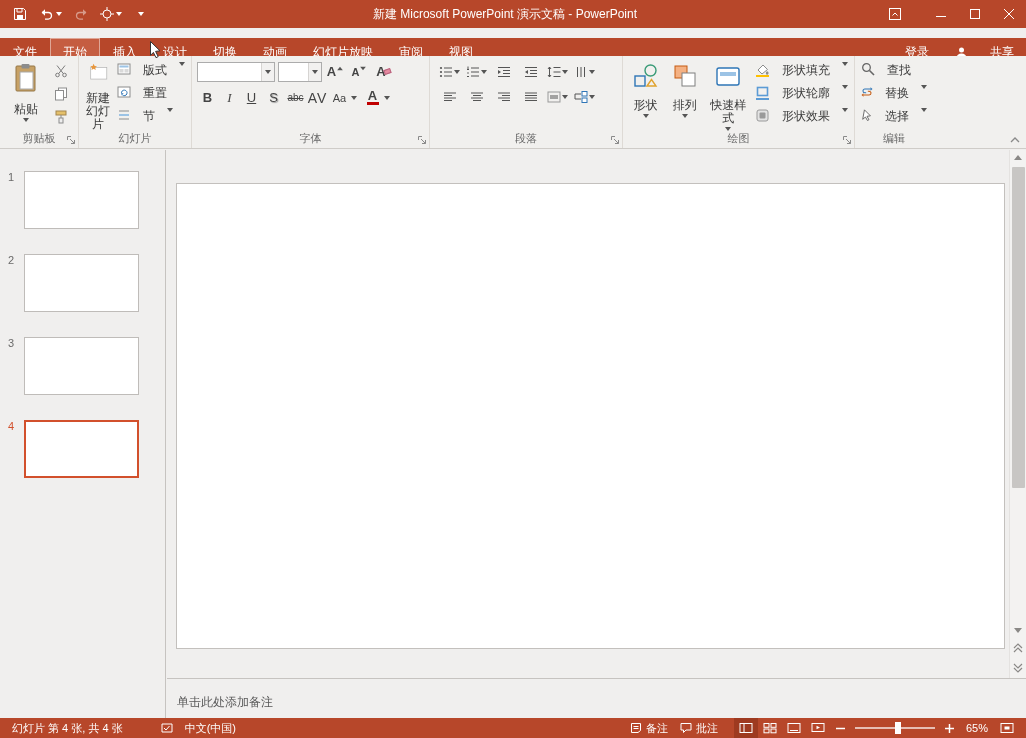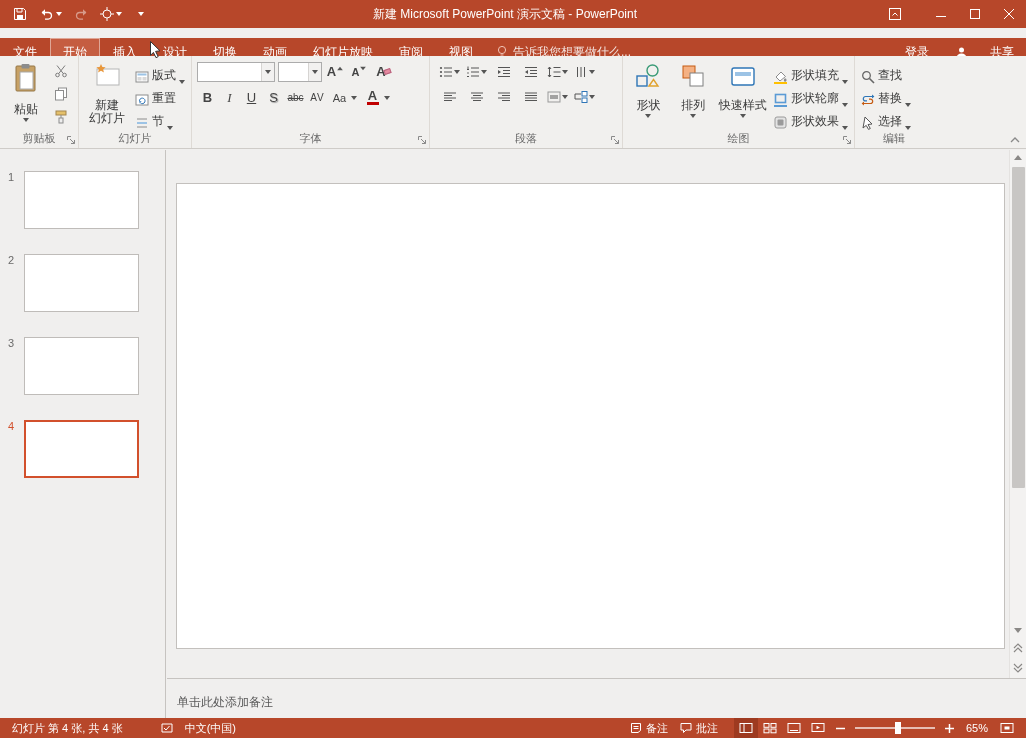--- a/index.html
+++ b/index.html
@@ -32,21 +32,21 @@
   .ribbon{position:absolute;top:56px;left:0;right:0;height:93px;background:#f1f0ee;border-bottom:1px solid #cfccc8;display:flex;}
   .grp{position:relative;height:100%;border-right:1px solid #dedad5;padding:4px 3px 17px;}
   .glabel{position:absolute;bottom:2px;left:0;right:0;text-align:center;font-size:11px;color:#6a6a6a;}
   .launcher{position:absolute;right:2px;bottom:3px;}
   .gbody{display:flex;height:100%;}
   .bigbtn{display:flex;flex-direction:column;align-items:center;padding-top:3px;width:46px;}
   .bigbtn .blab{margin-top:10px;line-height:13px;text-align:center;color:#3b3b3b;}
   .bigbtn .caret{margin-top:2px;}
   .stackcol{display:flex;flex-direction:column;justify-content:flex-start;gap:1px;}
   .sbtn{width:24px;height:22px;display:flex;align-items:center;justify-content:center;}
-  .rowbtn{display:flex;align-items:flex-end;gap:3px;height:22px;padding:0 3px;color:#3b3b3b;white-space:nowrap;}
+  .rowbtn{display:flex;align-items:flex-start;gap:12px;height:22px;padding:0 3px;color:#3b3b3b;white-space:nowrap;}
   .fr{display:flex;align-items:center;}
   .combo{height:20px;background:#fff;border:1px solid #acacac;display:flex;align-items:center;}
   .combo input{border:0;outline:0;flex:1;min-width:0;height:100%;font-size:11px;padding:0 3px;background:transparent;}
   .combo .cbtn{width:13px;height:100%;display:flex;align-items:center;justify-content:center;background:#f2f1f0;border-left:1px solid #d6d4d2;}
   .fmt{width:21px;height:21px;display:flex;align-items:center;justify-content:center;font-size:13px;color:#444;}
   .pbtn{width:25px;height:20px;display:flex;align-items:center;justify-content:center;gap:1px;}
   .collapse-ribbon{position:absolute;right:5px;bottom:4px;}
 
   
   .thumbpanel{position:absolute;left:0;top:150px;width:166px;height:568px;background:#f0efee;border-right:1px solid #c6c3c0;padding-top:21px;}
@@ -153,27 +153,20 @@
 <div class="tabrow">
   <div class="tab">文件</div>
   <div class="tab active">开始</div>
   <div class="tab">插入</div>
   <div class="tab">设计</div>
   <div class="tab">切换</div>
   <div class="tab">动画</div>
   <div class="tab">幻灯片放映</div>
   <div class="tab">审阅</div>
   <div class="tab">视图</div>
-  <div class="tellme">
-    <svg width="12" height="14" viewBox="0 0 12 14">
-        <circle cx="6" cy="5" r="3.6" fill="none" stroke="#f2c3b5"></circle>
-        <path d="M4.5 10h3M4.5 12h3" stroke="#f2c3b5"></path>
-      </svg>
-    <span>告诉我您想要做什么...</span>
-  </div>
   <div class="tabspacer"></div>
   <div class="signin">登录</div>
   <div class="sharebtn">
     <svg width="13" height="13" viewBox="0 0 13 13">
         <circle cx="6.5" cy="4" r="2.5" fill="#fff"></circle>
         <path d="M1.5 12c0-3 2.2-4.5 5-4.5s5 1.5 5 4.5z" fill="#fff"></path>
       </svg>
     <span>共享</span>
   </div>
 </div>
@@ -292,21 +285,21 @@
           <span class="Aup">A</span>
           <span class="eraser"></span>
         </div>
     </div>
     <div class="fr" style="gap:1px;padding:4px 2px 0;">
       <div class="fmt" style="font-weight:bold">B</div>
       <div class="fmt" style="font-style:italic;font-family:'Liberation Serif',serif">I</div>
       <div class="fmt" style="text-decoration:underline">U</div>
       <div class="fmt" style="text-shadow:1px 1px 1px #9a9a9a">S</div>
       <div class="fmt" style="font-size:10px;text-decoration:line-through">abc</div>
-      <div class="fmt" style="font-size:10px;letter-spacing:1px">AV</div>
+      <div class="fmt" style="font-size:14px;letter-spacing:1px">AV</div>
       <div class="fmt" style="font-size:11px">Aa</div>
       <span class="caret dk" style="margin:0 4px 0 0"></span>
       <div class="fmt">
         <span class="fc">
             <span class="ltr">A</span>
             <span class="fcbar"></span>
           </span>
       </div>
       <span class="caret dk"></span>
     </div>

